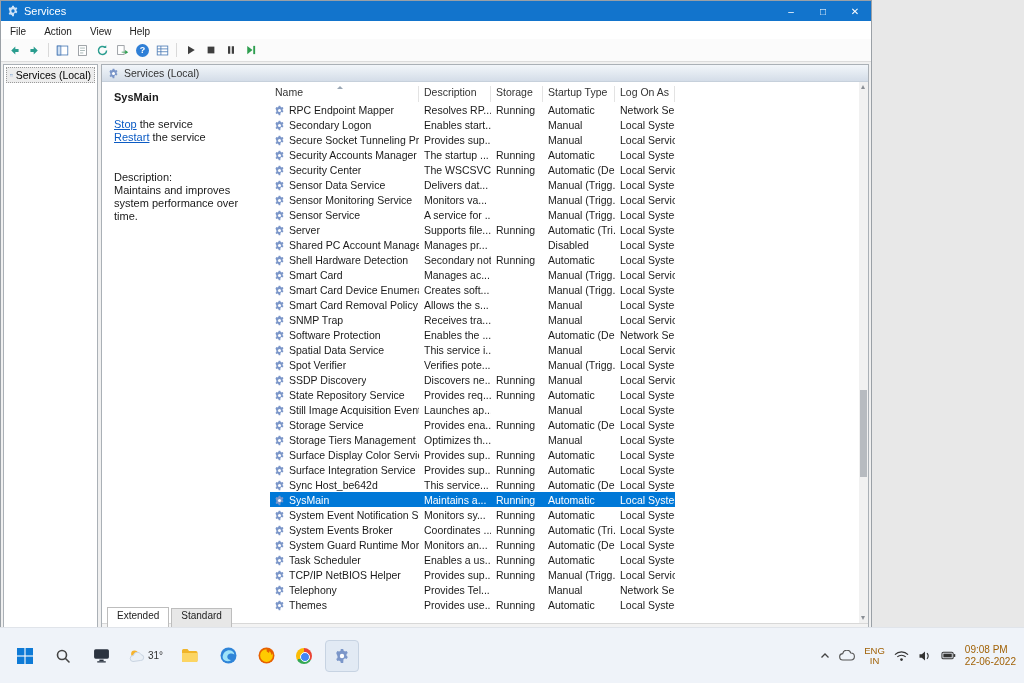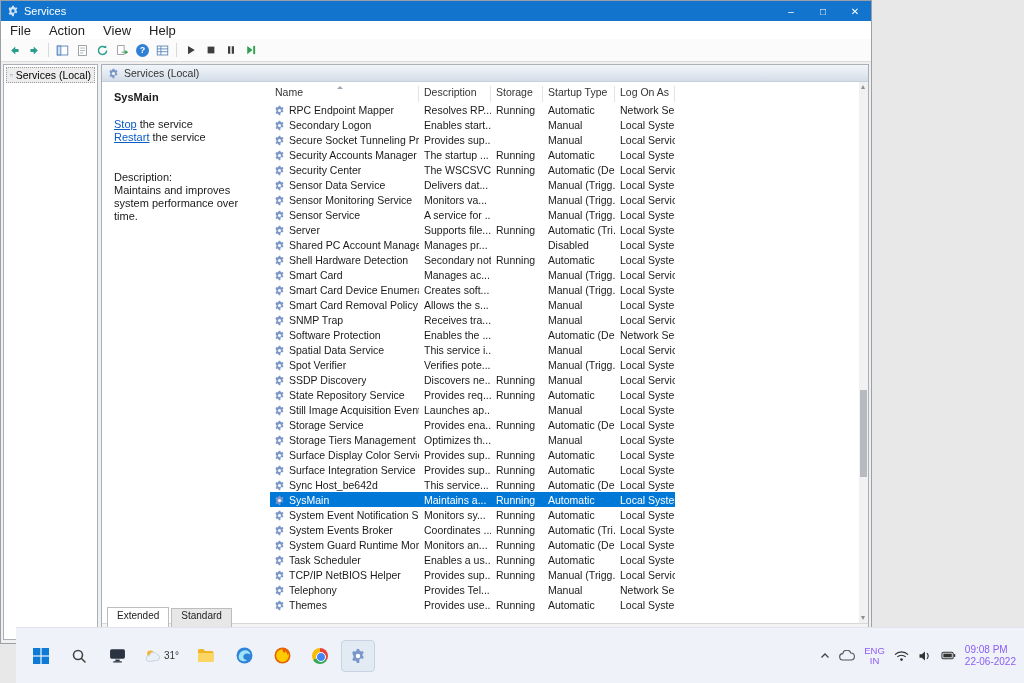--- a/index.html
+++ b/index.html
@@ -7,21 +7,21 @@
   body { font-family:"Liberation Sans", sans-serif; background:#e8e8e8; position:relative; }
 
   
   .window { position:absolute; left:0; top:0; width:872px; height:644px; background:#f0f0f0; border:1px solid #9aa0a6; }
 
   .titlebar { height:20px; background:#1274cc; color:#fff; display:flex; align-items:center; padding:0 0 0 6px; font-size:11px; gap:5px; }
   .titlebar .app-ico { display:flex; align-items:center; }
   .win-controls { margin-left:auto; display:flex; height:100%; }
   .wc { width:32px; height:100%; display:flex; align-items:center; justify-content:center; font-size:10px; color:#fff; cursor:default; }
 
-  .menubar { height:18px; background:#ffffff; display:flex; align-items:flex-start; font-size:13px; color:#222; }
+  .menubar { height:18px; background:#ffffff; display:flex; align-items:flex-end; font-size:10px; color:#222; }
   .menu-item { padding:2px 9px; }
 
   .toolbar { height:23px; background:#fbfbfb; border-bottom:1px solid #dcdcdc; display:flex; align-items:center; padding:0 4px; gap:1px; }
   .tb-btn { width:19px; height:19px; border:none; background:transparent; display:flex; align-items:center; justify-content:center; padding:0; }
   .tb-sep { width:1px; height:14px; background:#d9d9d9; margin:0 3px; }
   .help-circle { width:13px; height:13px; border-radius:50%; background:#2f7fd6; color:#fff; font-size:9px; font-weight:bold; display:flex; align-items:center; justify-content:center; }
 
   
   .tree-panel { position:absolute; left:2px; top:63px; width:95px; bottom:3px; background:#fff; border:1px solid #aab0b6; }
   .tree-item { margin:2px; display:flex; align-items:center; gap:3px; font-size:10.5px; padding:1px 3px; background:#ededed; border:1px dotted #9a9a9a; white-space:nowrap; overflow:hidden; }
@@ -58,30 +58,30 @@
   .vthumb { position:absolute; left:1px; right:1px; top:57%; height:16%; background:#b7bbc0; }
   .varrow { position:absolute; left:2px; width:0; height:0; border-left:2.5px solid transparent; border-right:2.5px solid transparent; }
   .varrow.up { top:3px; border-bottom:4px solid #8a8f95; }
   .varrow.down { bottom:3px; border-top:4px solid #8a8f95; }
 
   .tab-bar { position:absolute; left:0; right:0; bottom:0; height:16px; background:#f3f3f3; border-top:1px solid #d8d8d8; display:flex; align-items:flex-end; padding-left:5px; font-size:10px; color:#222; }
   .tab { padding:1px 9px 18px; border:1px solid #bdbdbd; border-bottom:none; background:#e7e7e7; margin-right:2px; }
   .tab.active { background:#ffffff; padding-top:2px; }
 
   
-  .taskbar { position:absolute; left:0; right:0; bottom:0; height:56px; background:#eff3f9; border-top:1px solid #e0e4ea; display:flex; align-items:center; padding:0 8px;margin-left:16px; }
+  .taskbar { position:absolute; left:0; right:0; bottom:0; height:56px; background:#eff3f9; border-top:1px solid #e0e4ea; display:flex; align-items:center; padding:0 8px; }
   .tb-apps { display:flex; align-items:center; gap:4px; }
   .tb-app { width:34px; height:32px; display:flex; align-items:center; justify-content:center; border-radius:4px; gap:2px; }
   .tb-app.active { background:#e2eaf4; border:1px solid #c7d3e2; }
   .weather { width:auto; padding:0 6px; }
   .weather-temp { font-size:10px; color:#333; }
   .chrome-ico { width:16px; height:16px; border-radius:50%; background:conic-gradient(#ea4335 0 33%, #4285f4 33% 34%, #34a853 34% 66%, #fbbc05 66% 100%); position:relative; }
   .chrome-ico::after { content:""; position:absolute; left:4px; top:4px; width:8px; height:8px; border-radius:50%; background:#4285f4; border:1.5px solid #fff; }
 
-  .tray { margin-left:auto; display:flex; align-items:center; gap:9px; color:#8b5cf6; }
+  .tray { margin-left:auto; display:flex; align-items:center; gap:9px; color:#a16207; }
   .tray-item { display:flex; align-items:center; justify-content:center; }
   .lang { font-size:9.5px; line-height:10px; text-align:center; }
   .clock { font-size:10px; line-height:12px; text-align:left; }
 </style>
 </head>
 <body>
 
 <div class="window">
 
   <div class="titlebar">

